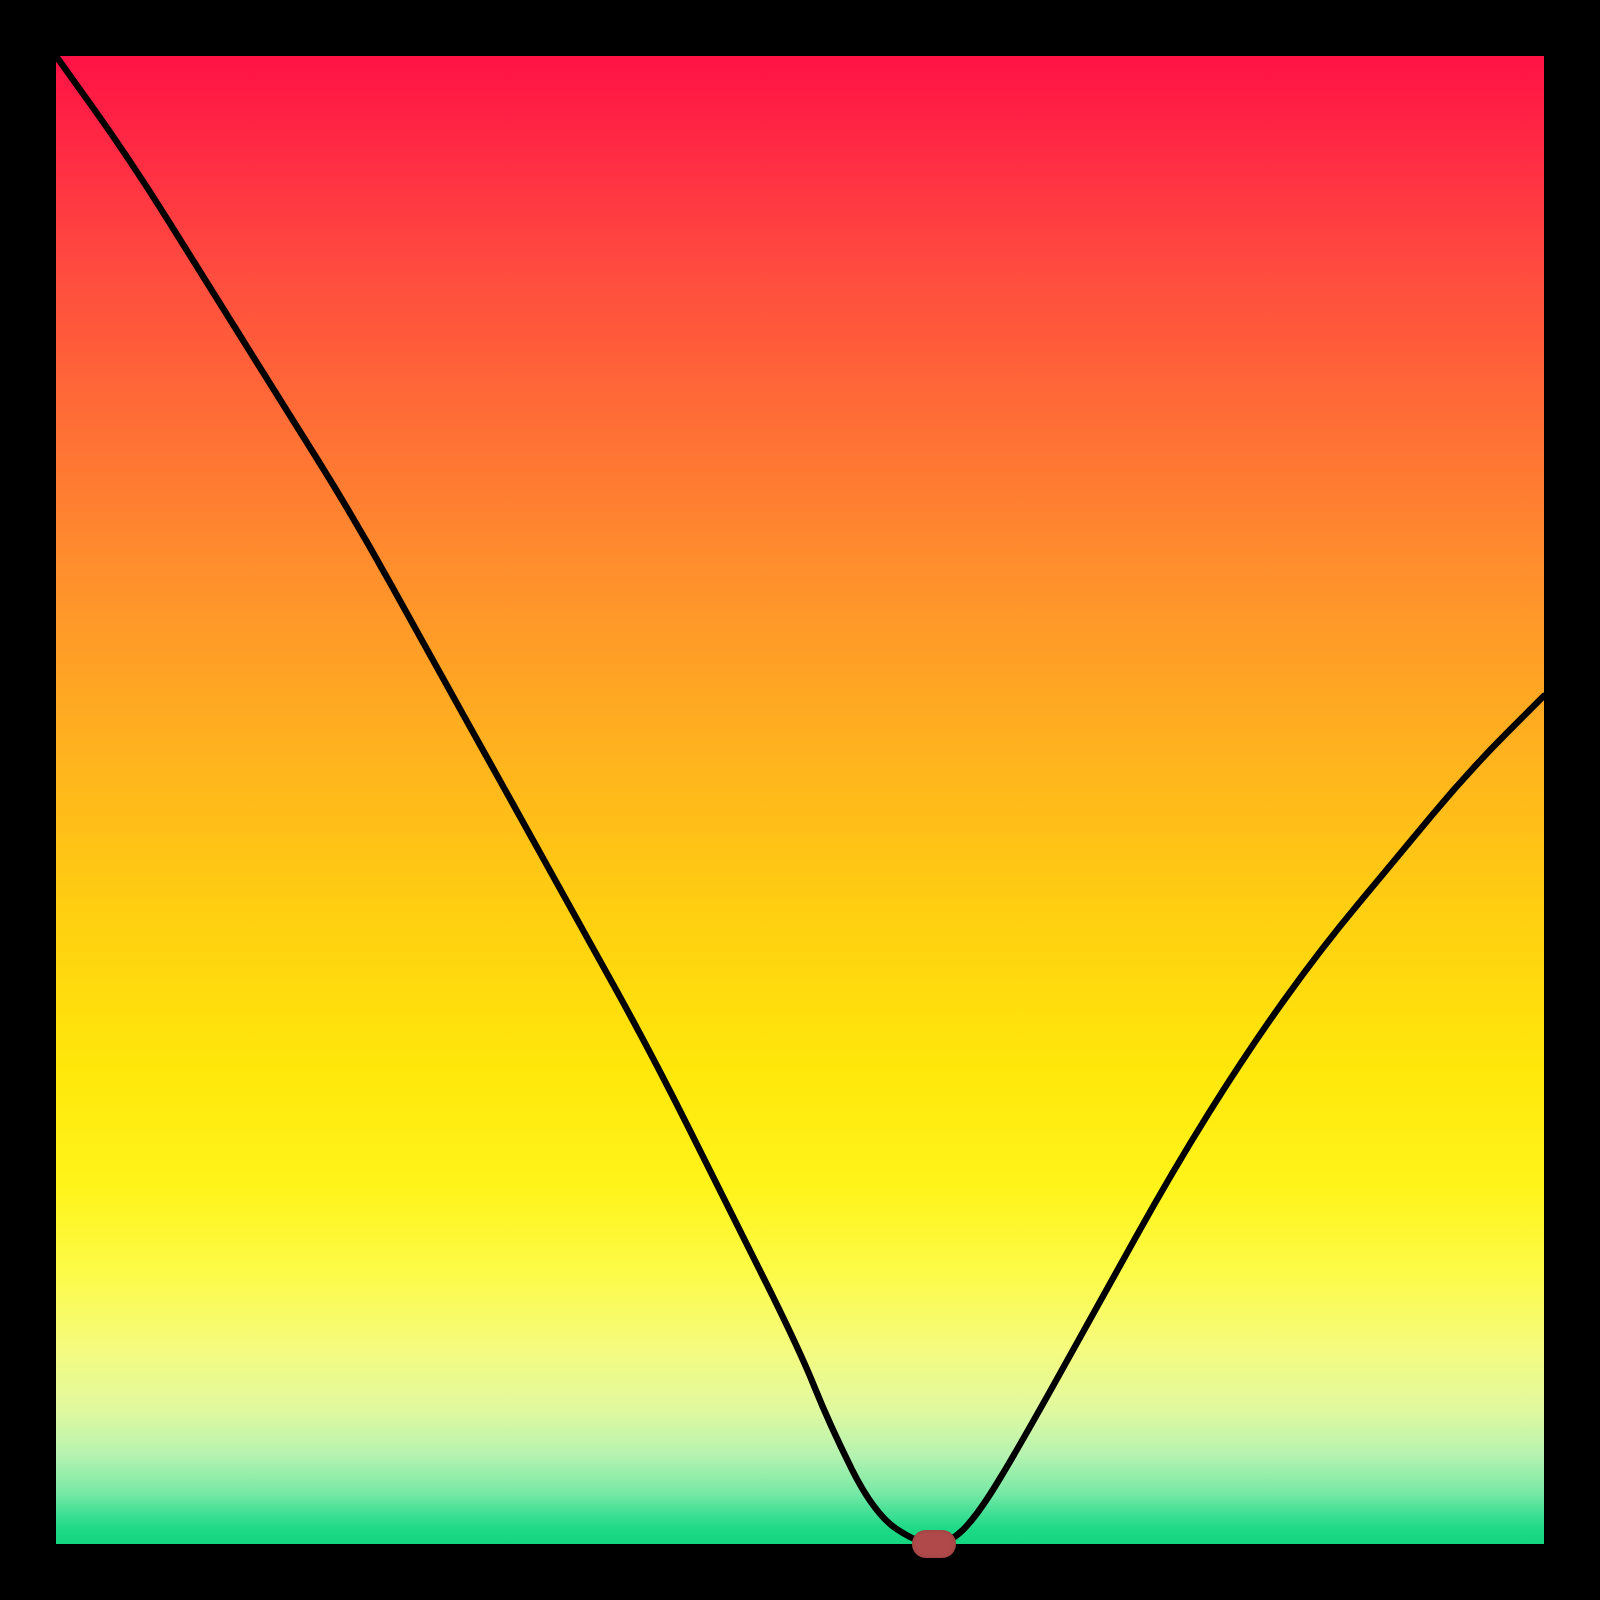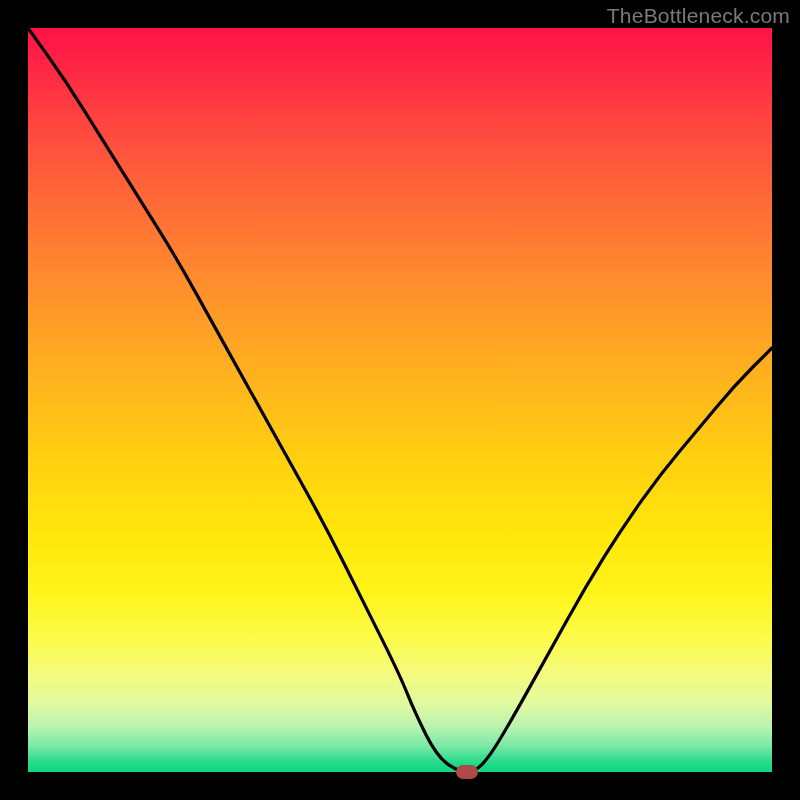--- a/index.html
+++ b/index.html
@@ -81,15 +81,14 @@
   <div class="plot">
 
     <svg class="curve" viewBox="0 0 744 744" preserveAspectRatio="none">
       <path id="curve-path" fill="none" stroke="#000000" stroke-width="3.2" stroke-linecap="round" stroke-linejoin="round" d="M 0.0 0.0 Q 0.0 0.0 18.6 26.0 Q 37.2 52.1 55.8 81.8 Q 74.4 111.6 93.0 141.4 Q 111.6 171.1 130.2 200.9 Q 148.8 230.6 167.4 264.1 Q 186.0 297.6 204.6 331.1 Q 223.2 364.6 241.8 398.0 Q 260.4 431.5 279.0 465.0 Q 297.6 498.5 316.2 535.7 Q 334.8 572.9 353.4 610.1 Q 372.0 647.3 379.4 665.9 Q 386.9 684.5 398.0 706.8 Q 409.2 729.1 420.4 736.6 Q 431.5 744.0 439.0 744.0 Q 446.4 744.0 453.8 736.6 Q 461.3 729.1 472.4 710.5 Q 483.6 691.9 502.2 658.4 Q 520.8 625.0 539.4 591.5 Q 558.0 558.0 576.6 528.2 Q 595.2 498.5 613.8 472.4 Q 632.4 446.4 651.0 424.1 Q 669.6 401.8 688.2 379.4 Q 706.8 357.1 725.4 338.5 T 744.0 319.9"></path>
     </svg>
 
     <div class="marker" id="marker" style="left: 427.96px; top: 737px; background: rgb(176, 74, 74);"></div>
 
   </div>
 
-  <div class="watermark">TheBottleneck.com</div>
 
 </div>
 
 </body></html>

